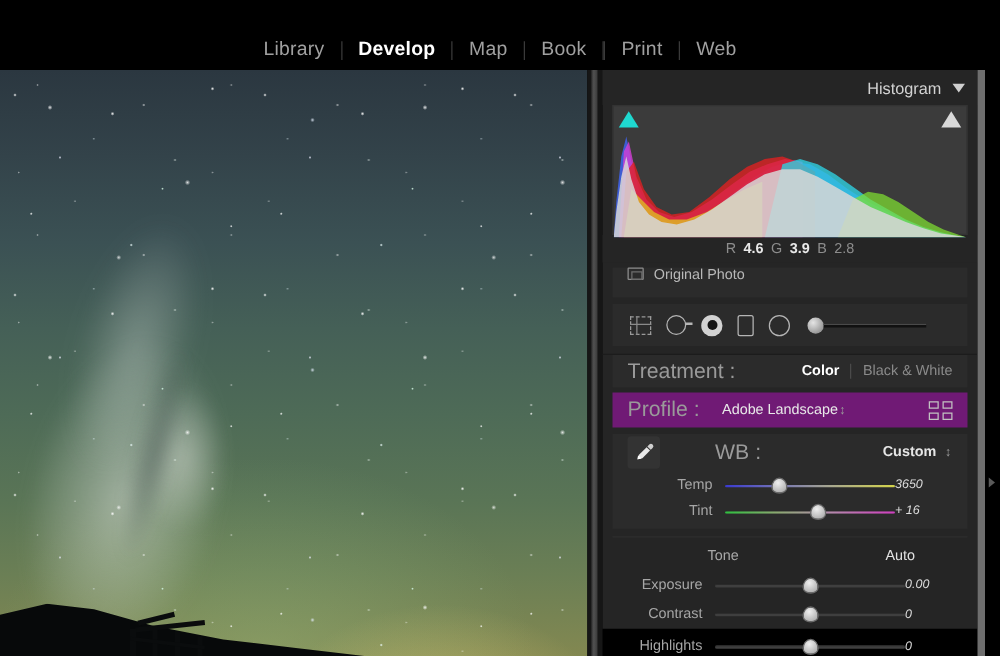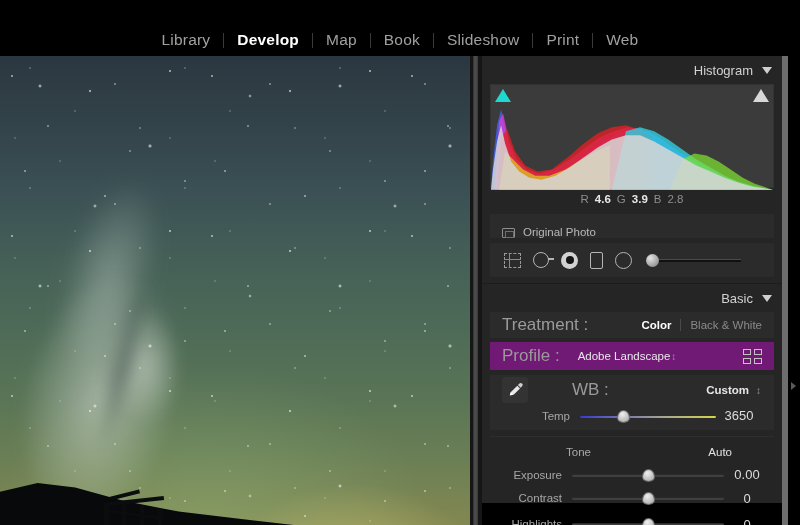--- a/index.html
+++ b/index.html
@@ -159,21 +159,21 @@
   #rgb-row {
     height: 22px; display: flex; align-items: center; justify-content: center;
     gap: 6px; font-size: 11.5px; background: #252525; color: #8d8d8d;
   }
   #rgb-row .v { color: #e8e8e8; font-weight: bold; }
 
   .divider { height: 1px; background: #1c1c1c; }
   .divider-lt { height: 1px; background: #2e2e2e; }
 
   #orig-row {
-    height: 24px; display: flex; align-items: flex-end; gap: 8px;
+    height: 24px; display: flex; align-items: flex-start; gap: 8px;
     padding-left: 12px; background: #2b2b2b; margin: 4px 8px 0;
   }
   .photo-ic { width: 13px; height: 10px; border: 1px solid #8e8e8e; border-radius: 1px;
     position: relative; }
   .photo-ic::after { content: ''; position: absolute; left: 2px; top: 2px;
     width: 7px; height: 5px; border: 1px solid #6e6e6e; }
 
   
   #toolstrip {
     height: 34px; margin: 5px 8px 0; background: #2b2b2b;
@@ -231,41 +231,40 @@
     background: #3f3f3f; border-top: 1px solid #2a2a2a;
   }
   .srow .temp-g { background: linear-gradient(90deg,#3a3ad0,#7a7ab0 35%,#a8a890 62%,#d4d44a); }
   .srow .tint-g { background: linear-gradient(90deg,#2fbf3f,#8aa870 30%,#b090a8 58%,#cf3fbf); }
   .srow .shandle {
     position: absolute; top: 1px; width: 13px; height: 13px; margin-left: -6.5px;
     background: radial-gradient(circle at 40% 30%, #efefef, #b4b4b4 75%);
     border: 1px solid #6a6a6a;
     border-radius: 50% 50% 50% 50% / 62% 62% 38% 38%;
   }
-  .srow .sval { width: 46px; text-align: center; color: #dcdcdc; font-size: 13px; flex: none; }
+  .srow .sval { width: 46px; text-align: left; color: #dcdcdc; font-size: 10px; flex: none; font-style: italic; }
 
   #tone-hdr { height: 24px; display:flex; align-items:center; padding: 0 12px; margin-top: 3px; }
   #tone-hdr .tn { margin-left: 72px; color: #a8a8a8; font-size: 11.5px; }
   #tone-hdr .auto { margin-left: auto; margin-right: 38px; color: #e2e2e2; font-size: 11.5px; font-weight: normal; }
 </style>
 </head>
 <body>
 
 <div id="app">
 
   <div id="topnav">
       <span class="nav-item">Library</span>
       <span class="nav-sep"></span>
       <span class="nav-item active">Develop</span>
       <span class="nav-sep"></span>
       <span class="nav-item">Map</span>
       <span class="nav-sep"></span>
       <span class="nav-item">Book</span>
       <span class="nav-sep"></span>
-      <span class="nav-item">Slideshow</span>
       <span class="nav-sep"></span>
       <span class="nav-item">Print</span>
       <span class="nav-sep"></span>
       <span class="nav-item">Web</span>
     </div>
 
   <div id="photo-wrap">
     <div id="photo">
       <div class="sky"></div>
       <div class="mw"></div>
@@ -344,24 +343,20 @@
       <span class="t-grad"></span>
       <span class="t-rad"></span>
       <span class="t-brush">
         <span class="knob"></span>
         <span class="trk"></span>
       </span>
     </div>
 
     <div class="divider" style="margin-top:6px"></div>
 
-    <div class="panel-header">
-      <span class="ttl">Basic</span>
-      <span class="tri-down"></span>
-    </div>
 
     <div class="row" id="treatment-row">
       <span class="lbl">Treatment :</span>
       <span class="opts">
         <span class="val bold">Color</span>
         <span class="vsep"></span>
         <span class="val dim">Black &amp; White</span>
       </span>
     </div>
 
@@ -393,20 +388,28 @@
 
       <div class="srow">
         <span class="sname">Temp</span>
         <span class="strack">
           <span class="sbase temp-g"></span>
           <span class="shandle" style="left:32%"></span>
         </span>
         <span class="sval">3650</span>
       </div>
 
+      <div class="srow">
+        <span class="sname">Tint</span>
+        <span class="strack">
+          <span class="sbase tint-g"></span>
+          <span class="shandle" style="left:55%"></span>
+        </span>
+        <span class="sval">+ 16</span>
+      </div>
     </div>
 
     <div class="divider-lt" style="margin:6px 8px 0"></div>
 
     <div id="tone-hdr">
       <span class="tn">Tone</span>
       <span class="auto">Auto</span>
     </div>
 
     <div class="srow">

